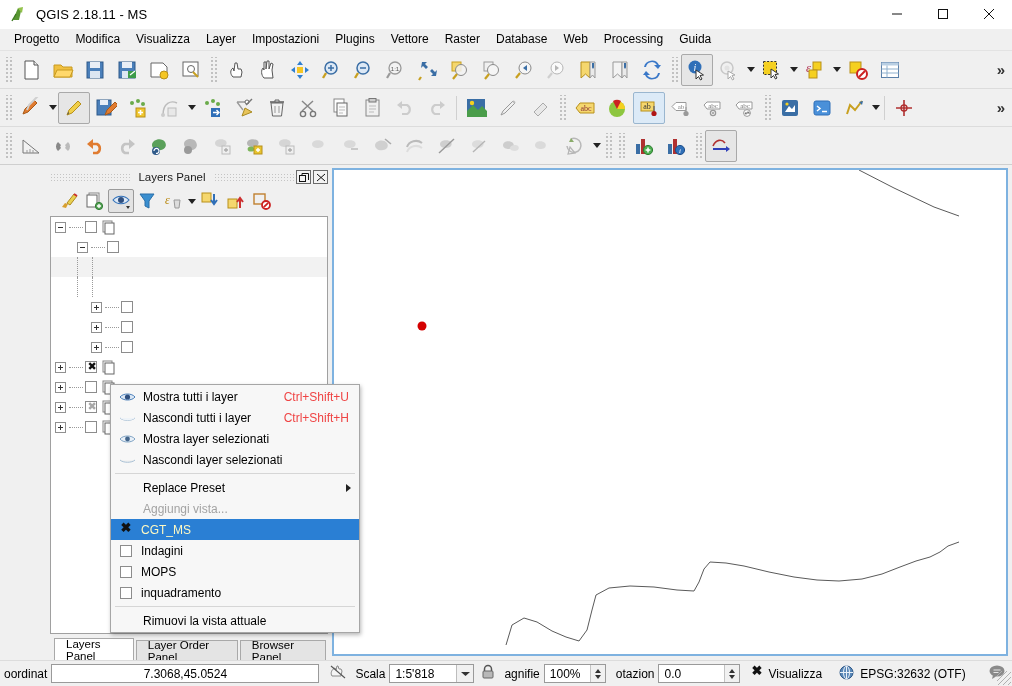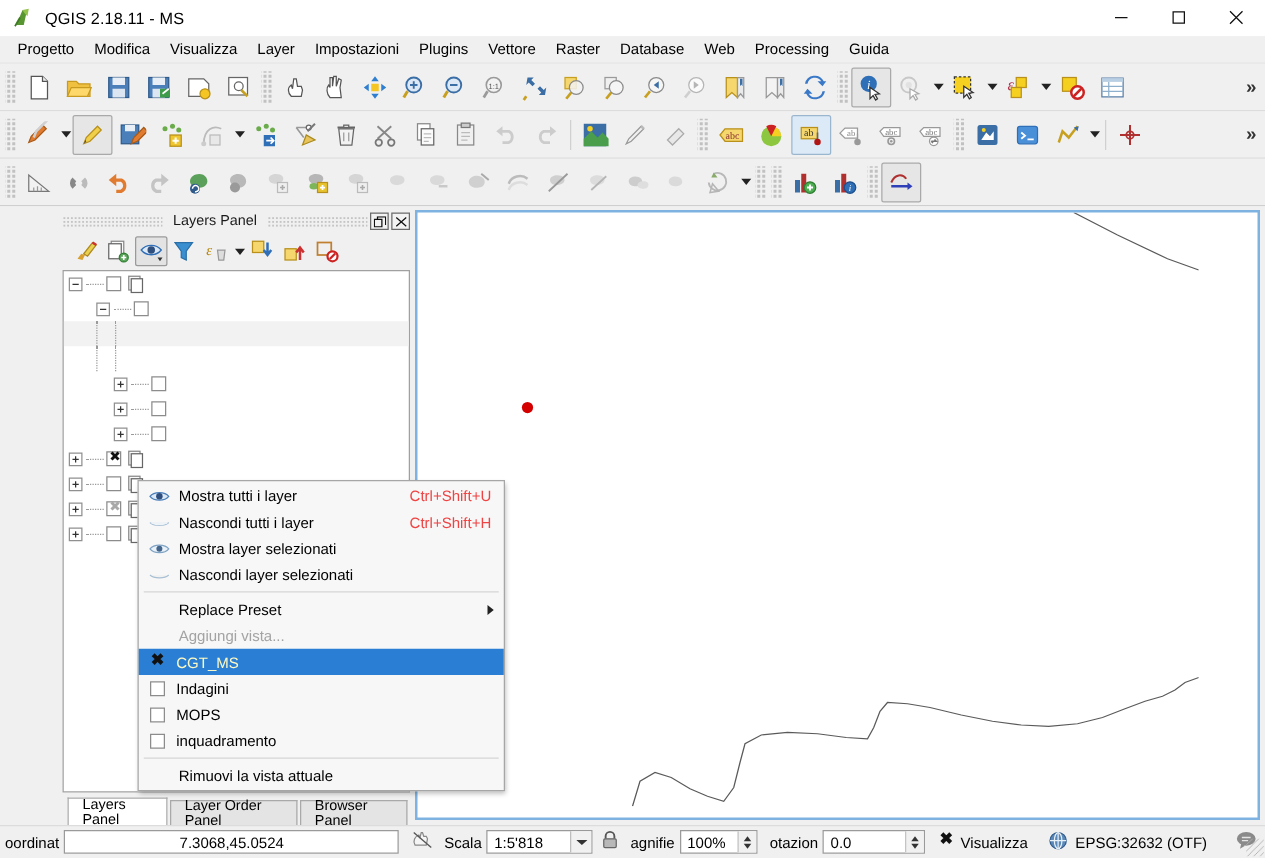--- a/index.html
+++ b/index.html
@@ -302,21 +302,21 @@
     position: relative;
     overflow: hidden;
   }
   .mapcanvas svg { position: absolute; left: 0; top: 0; }
 
   
   .dropdown {
     position: absolute;
     left: 110px;
     top: 219px;
-    width: 294px;
+    width: 250px;
     background: #f7f7f7;
     border: 1px solid #a6a6a6;
     box-shadow: 1px 2px 4px rgba(0,0,0,.28);
     padding: 1px 0 1px 0;
     z-index: 60;
   }
   .mrow {
     height: 21px;
     display: flex;
     align-items: center;

